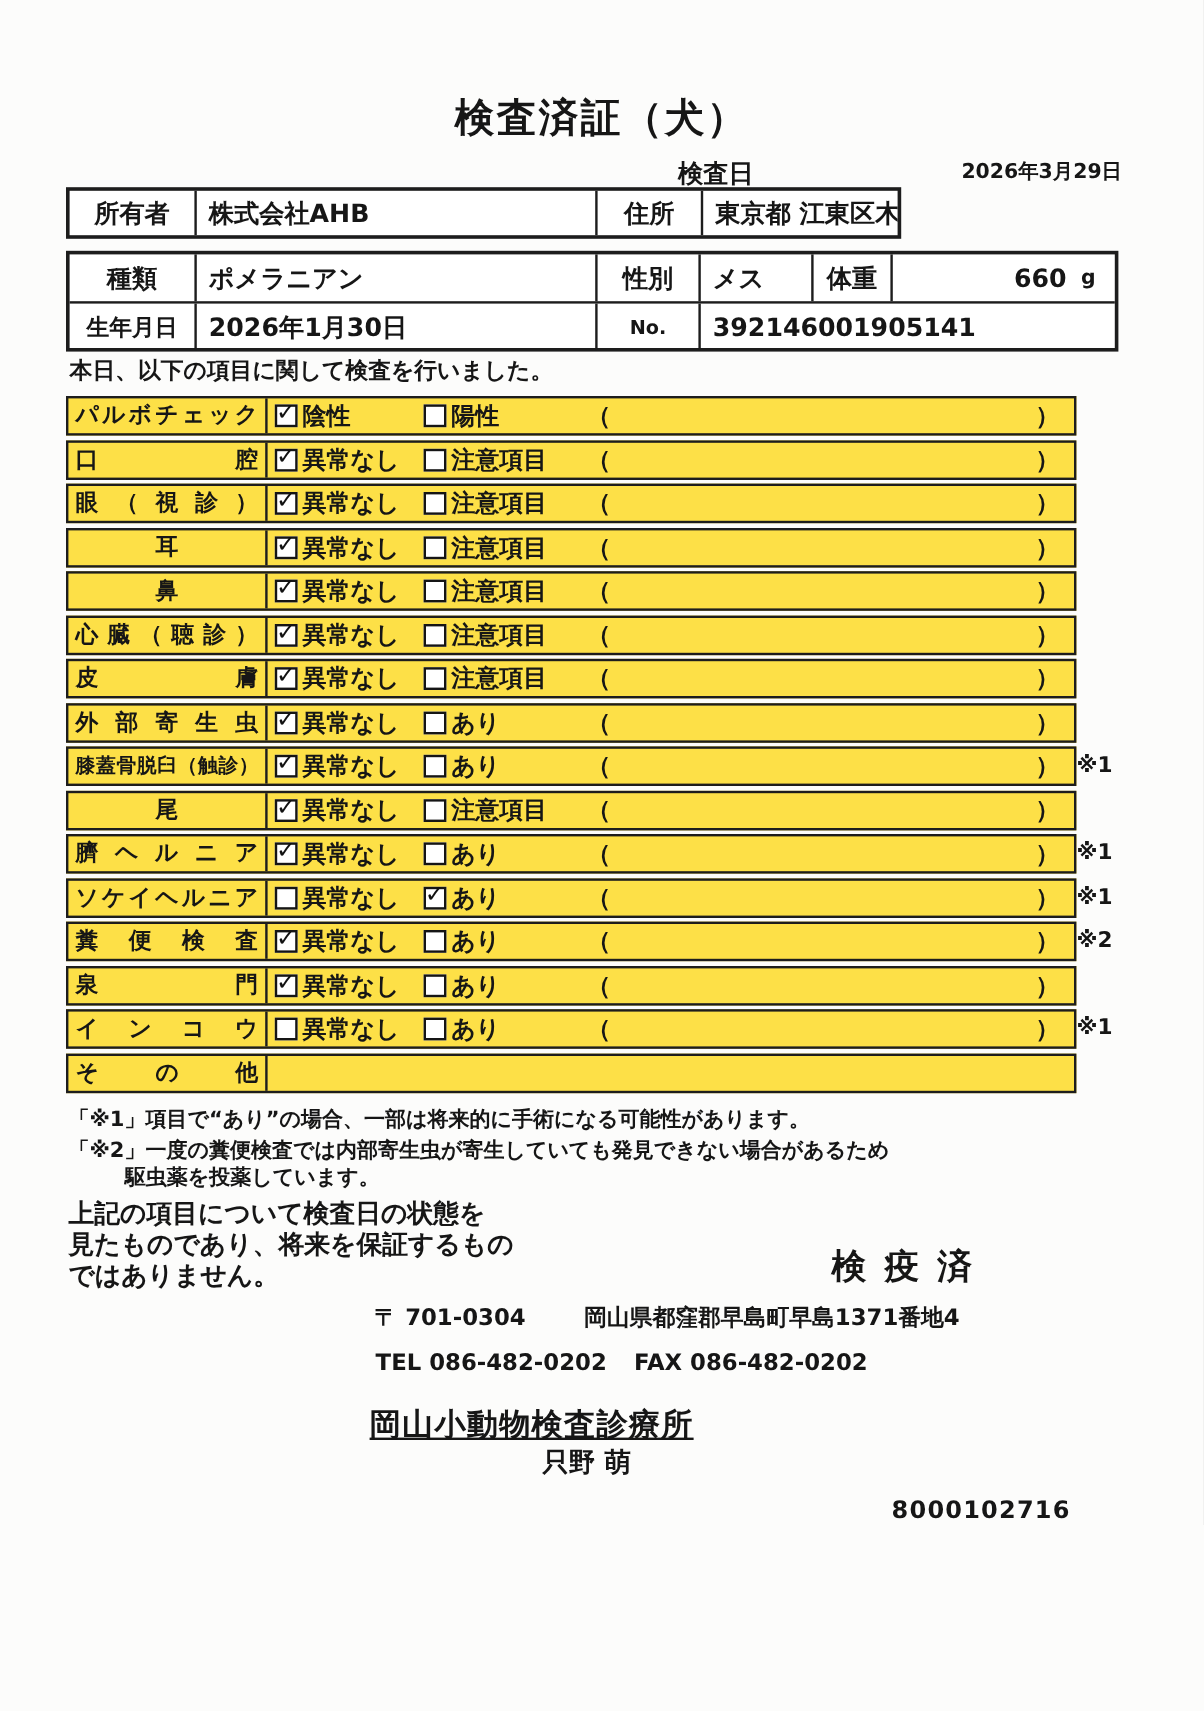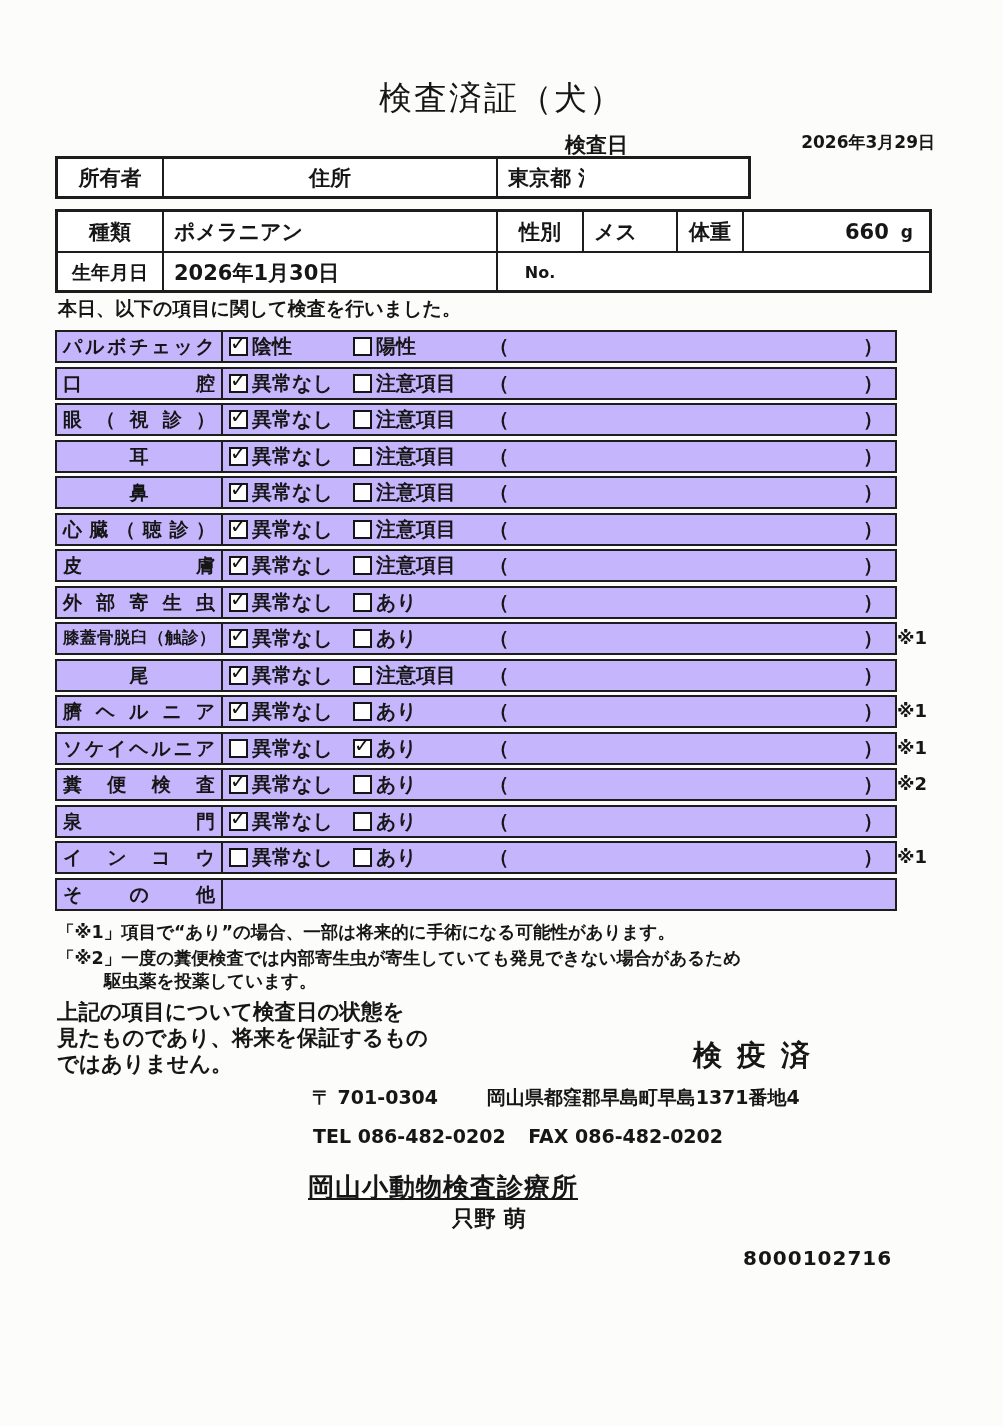--- a/index.html
+++ b/index.html
@@ -1,21 +1,21 @@
 <!DOCTYPE html>
 <html><head>
 <meta charset="utf-8">
 <style>
   html,body{margin:0;padding:0;background:#e8e8e6;}
   .page{width:1003px;height:1426px;position:relative;margin:0 auto;background:#fcfcfb;
         font-family:"DejaVu Sans",sans-serif;color:#161616;overflow:hidden;}
   .abs{position:absolute;}
 
   
-  .title{left:0;top:76px;width:100%;text-align:center;font-size:33px;font-weight:400;letter-spacing:2px;}
+  .title{left:0;top:76px;width:100%;text-align:center;font-size:33px;font-weight:700;letter-spacing:2px;}
 
   
   .examdate-label{left:565px;top:131px;font-size:21px;font-weight:700;}
   .examdate-value{left:735px;top:131px;width:200px;text-align:right;font-size:17px;font-weight:700;}
 
   
   .tbl{border:3px solid #1d1d1d;box-sizing:border-box;background:#fff;}
   .tblA{left:55px;top:156px;width:696px;height:43px;display:grid;grid-template-columns:104px 334px 88px 1fr;}
   .tblB{left:55px;top:209px;width:877px;height:84px;}
   .tblB .row{display:grid;height:39px;}
@@ -27,21 +27,21 @@
   .cell.lab{justify-content:center;padding:0 4px;}
   .cell.right{justify-content:flex-end;padding-right:16px;}
   .unit{font-size:17px;margin-left:12px;font-weight:700;}
 
   
   .intro{left:58px;top:296px;font-size:19px;font-weight:700;}
 
   
   .irows{left:55px;top:330px;width:842px;}
   .irow{position:relative;height:33px;border:2.4px solid #1d1d1d;box-sizing:border-box;
-        margin-bottom:3.5px;display:flex;align-items:stretch;background:#c4b5fd;}
+        margin-bottom:3.5px;display:flex;align-items:stretch;background:#fde047;}
   .ilabel{width:166px;flex:none;border-right:2.2px solid #1d1d1d;box-sizing:border-box;
           font-size:19px;font-weight:700;padding:0 6px;display:block;line-height:28px;
           white-space:nowrap;overflow:hidden;}
   .ilabel.justify{text-align:justify;text-align-last:justify;}
   .ilabel.center{text-align:center;text-align-last:center;}
   .ilabel.compact{font-size:16.5px;text-align:justify;text-align-last:justify;letter-spacing:-0.5px;}
   .iopts{flex:1;display:flex;align-items:center;font-size:20px;font-weight:700;}
   .opt{display:flex;align-items:center;box-sizing:border-box;}
   .o1{width:130px;padding-left:6px;}
   .o2{width:136px;}
@@ -78,40 +78,42 @@
 
 <div class="page">
 
   <div class="abs title">検査済証（犬）</div>
 
   <div class="abs examdate-label">検査日</div>
   <div class="abs examdate-value">2026年3月29日</div>
 
   <div class="abs tbl tblA">
     <div class="cell lab first">所有者</div>
+    <div class="cell">株式会社AHB</div>
     <div class="cell lab">住所</div>
     <div class="cell">東京都 江東区木場3－7－11</div>
   </div>
 
   <div class="abs tbl tblB">
     <div class="row r1">
       <div class="cell lab first">種類</div>
       <div class="cell">ポメラニアン</div>
       <div class="cell lab">性別</div>
       <div class="cell">メス</div>
       <div class="cell lab">体重</div>
       <div class="cell right">
         <span>660</span>
         <span class="unit">g</span>
       </div>
     </div>
     <div class="row r2">
       <div class="cell lab first" style="font-size:19px;">生年月日</div>
       <div class="cell">2026年1月30日</div>
       <div class="cell lab" style="font-size:16px;">No.</div>
+      <div class="cell">392146001905141</div>
     </div>
   </div>
 
   <div class="abs intro">本日、以下の項目に関して検査を行いました。</div>
 
   <div class="abs irows">
     <div class="irow">
       <div class="ilabel justify">パルボチェック</div>
       <div class="iopts">
         <span class="opt o1">

